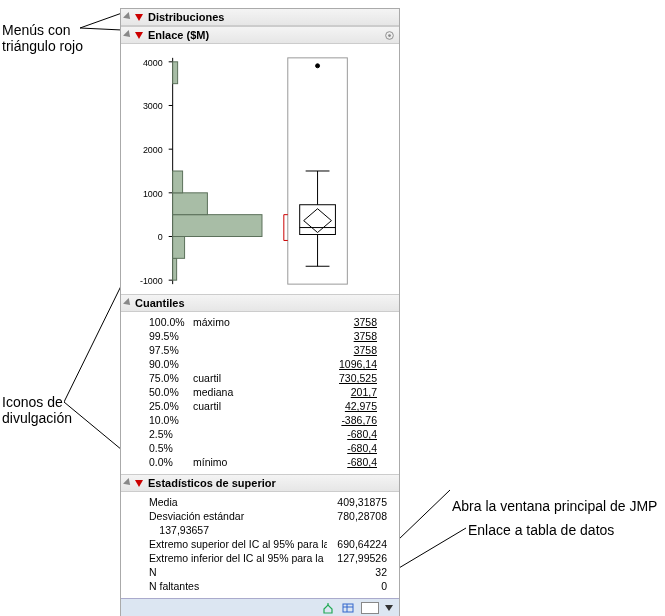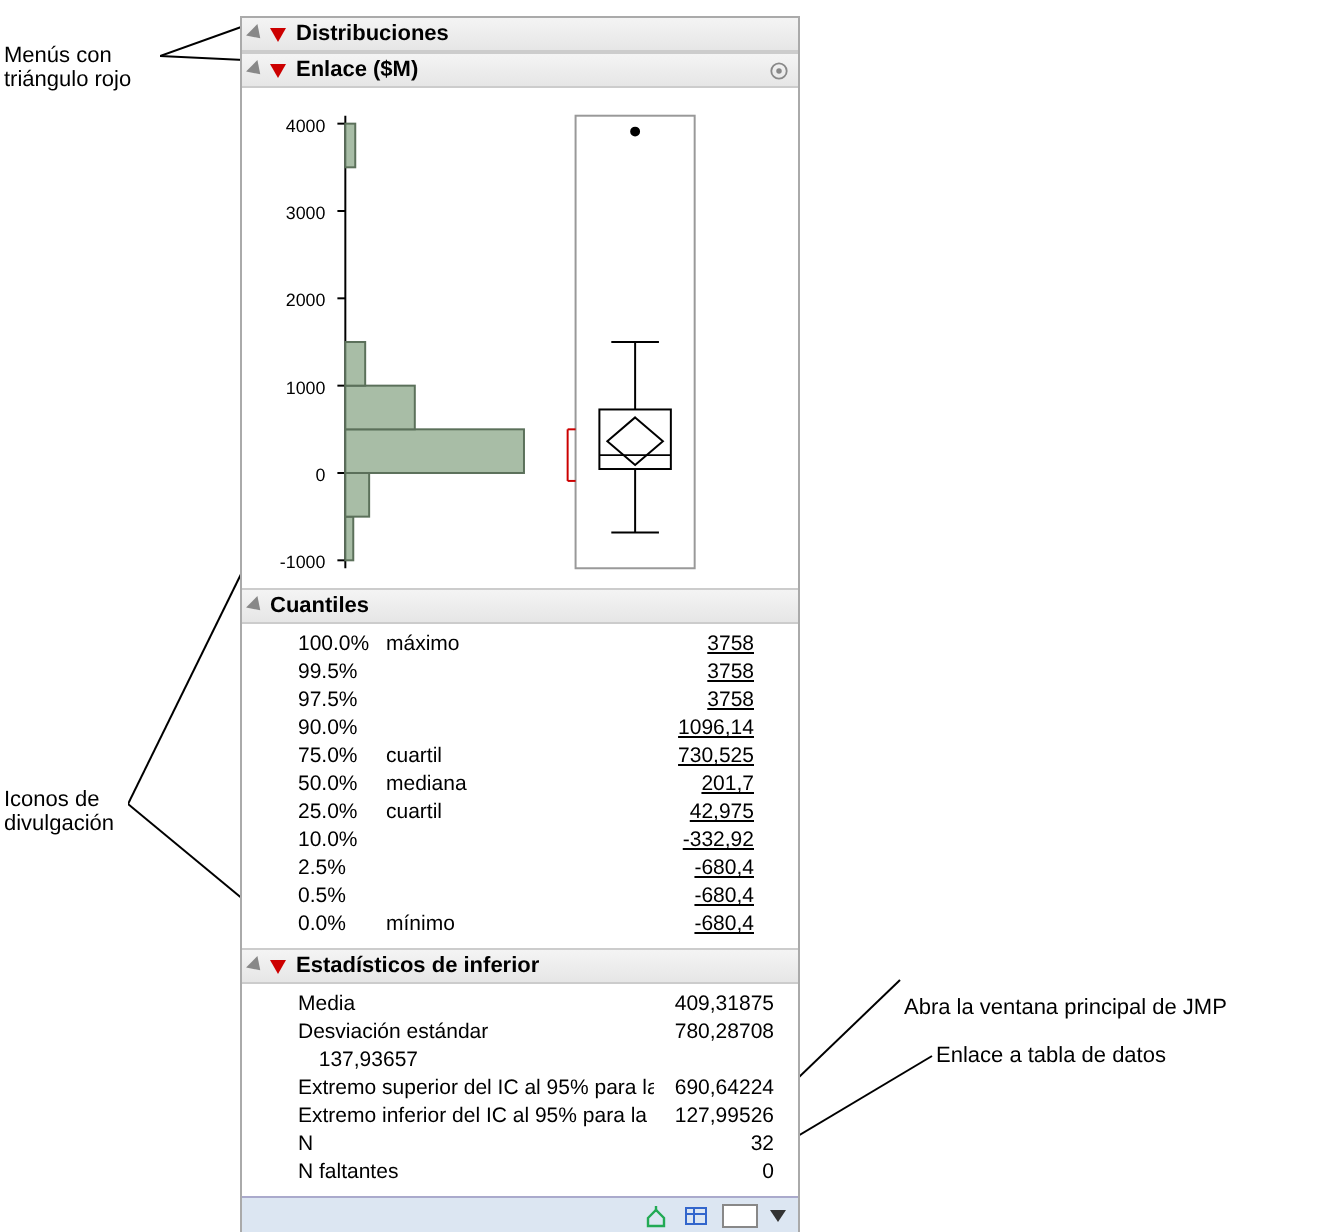--- a/index.html
+++ b/index.html
@@ -6,21 +6,21 @@
   body {
     font-family: Arial, sans-serif;
     font-size: 11px;
     background: #fff;
     width: 665px;
     height: 616px;
     position: relative;
   }
   .annotation {
     position: absolute;
-    font-size: 11px;
+    font-size: 14px;
     color: #000;
   }
   .panel {
     position: absolute;
     left: 120px;
     top: 8px;
     width: 280px;
     border: 1px solid #aaa;
   }
   .section-header {
@@ -244,21 +244,21 @@
         <span class="q-val">201,7</span>
       </div>
     <div class="q-row">
         <span class="q-pct">25.0%</span>
         <span class="q-lab">cuartil</span>
         <span class="q-val">42,975</span>
       </div>
     <div class="q-row">
         <span class="q-pct">10.0%</span>
         <span class="q-lab"></span>
-        <span class="q-val">-332,92</span>
+        <span class="q-val">-386,76</span>
       </div>
     <div class="q-row">
         <span class="q-pct">2.5%</span>
         <span class="q-lab"></span>
         <span class="q-val">-680,4</span>
       </div>
     <div class="q-row">
         <span class="q-pct">0.5%</span>
         <span class="q-lab"></span>
         <span class="q-val">-680,4</span>
@@ -266,21 +266,21 @@
     <div class="q-row">
         <span class="q-pct">0.0%</span>
         <span class="q-lab">mínimo</span>
         <span class="q-val">-680,4</span>
       </div>
   </div>
 
   <div class="section-header sub">
     <span class="disclosure-gray"></span>
     <span class="red-tri"></span>
-    <span>Estadísticos de inferior</span>
+    <span>Estadísticos de superior</span>
   </div>
   <div class="summary-body">
     <div class="s-row">
         <span class="s-lab">Media</span>
         <span class="s-val">409,31875</span>
       </div>
     <div class="s-row">
         <span class="s-lab">Desviación estándar</span>
         <span class="s-val">780,28708</span>
       </div>

